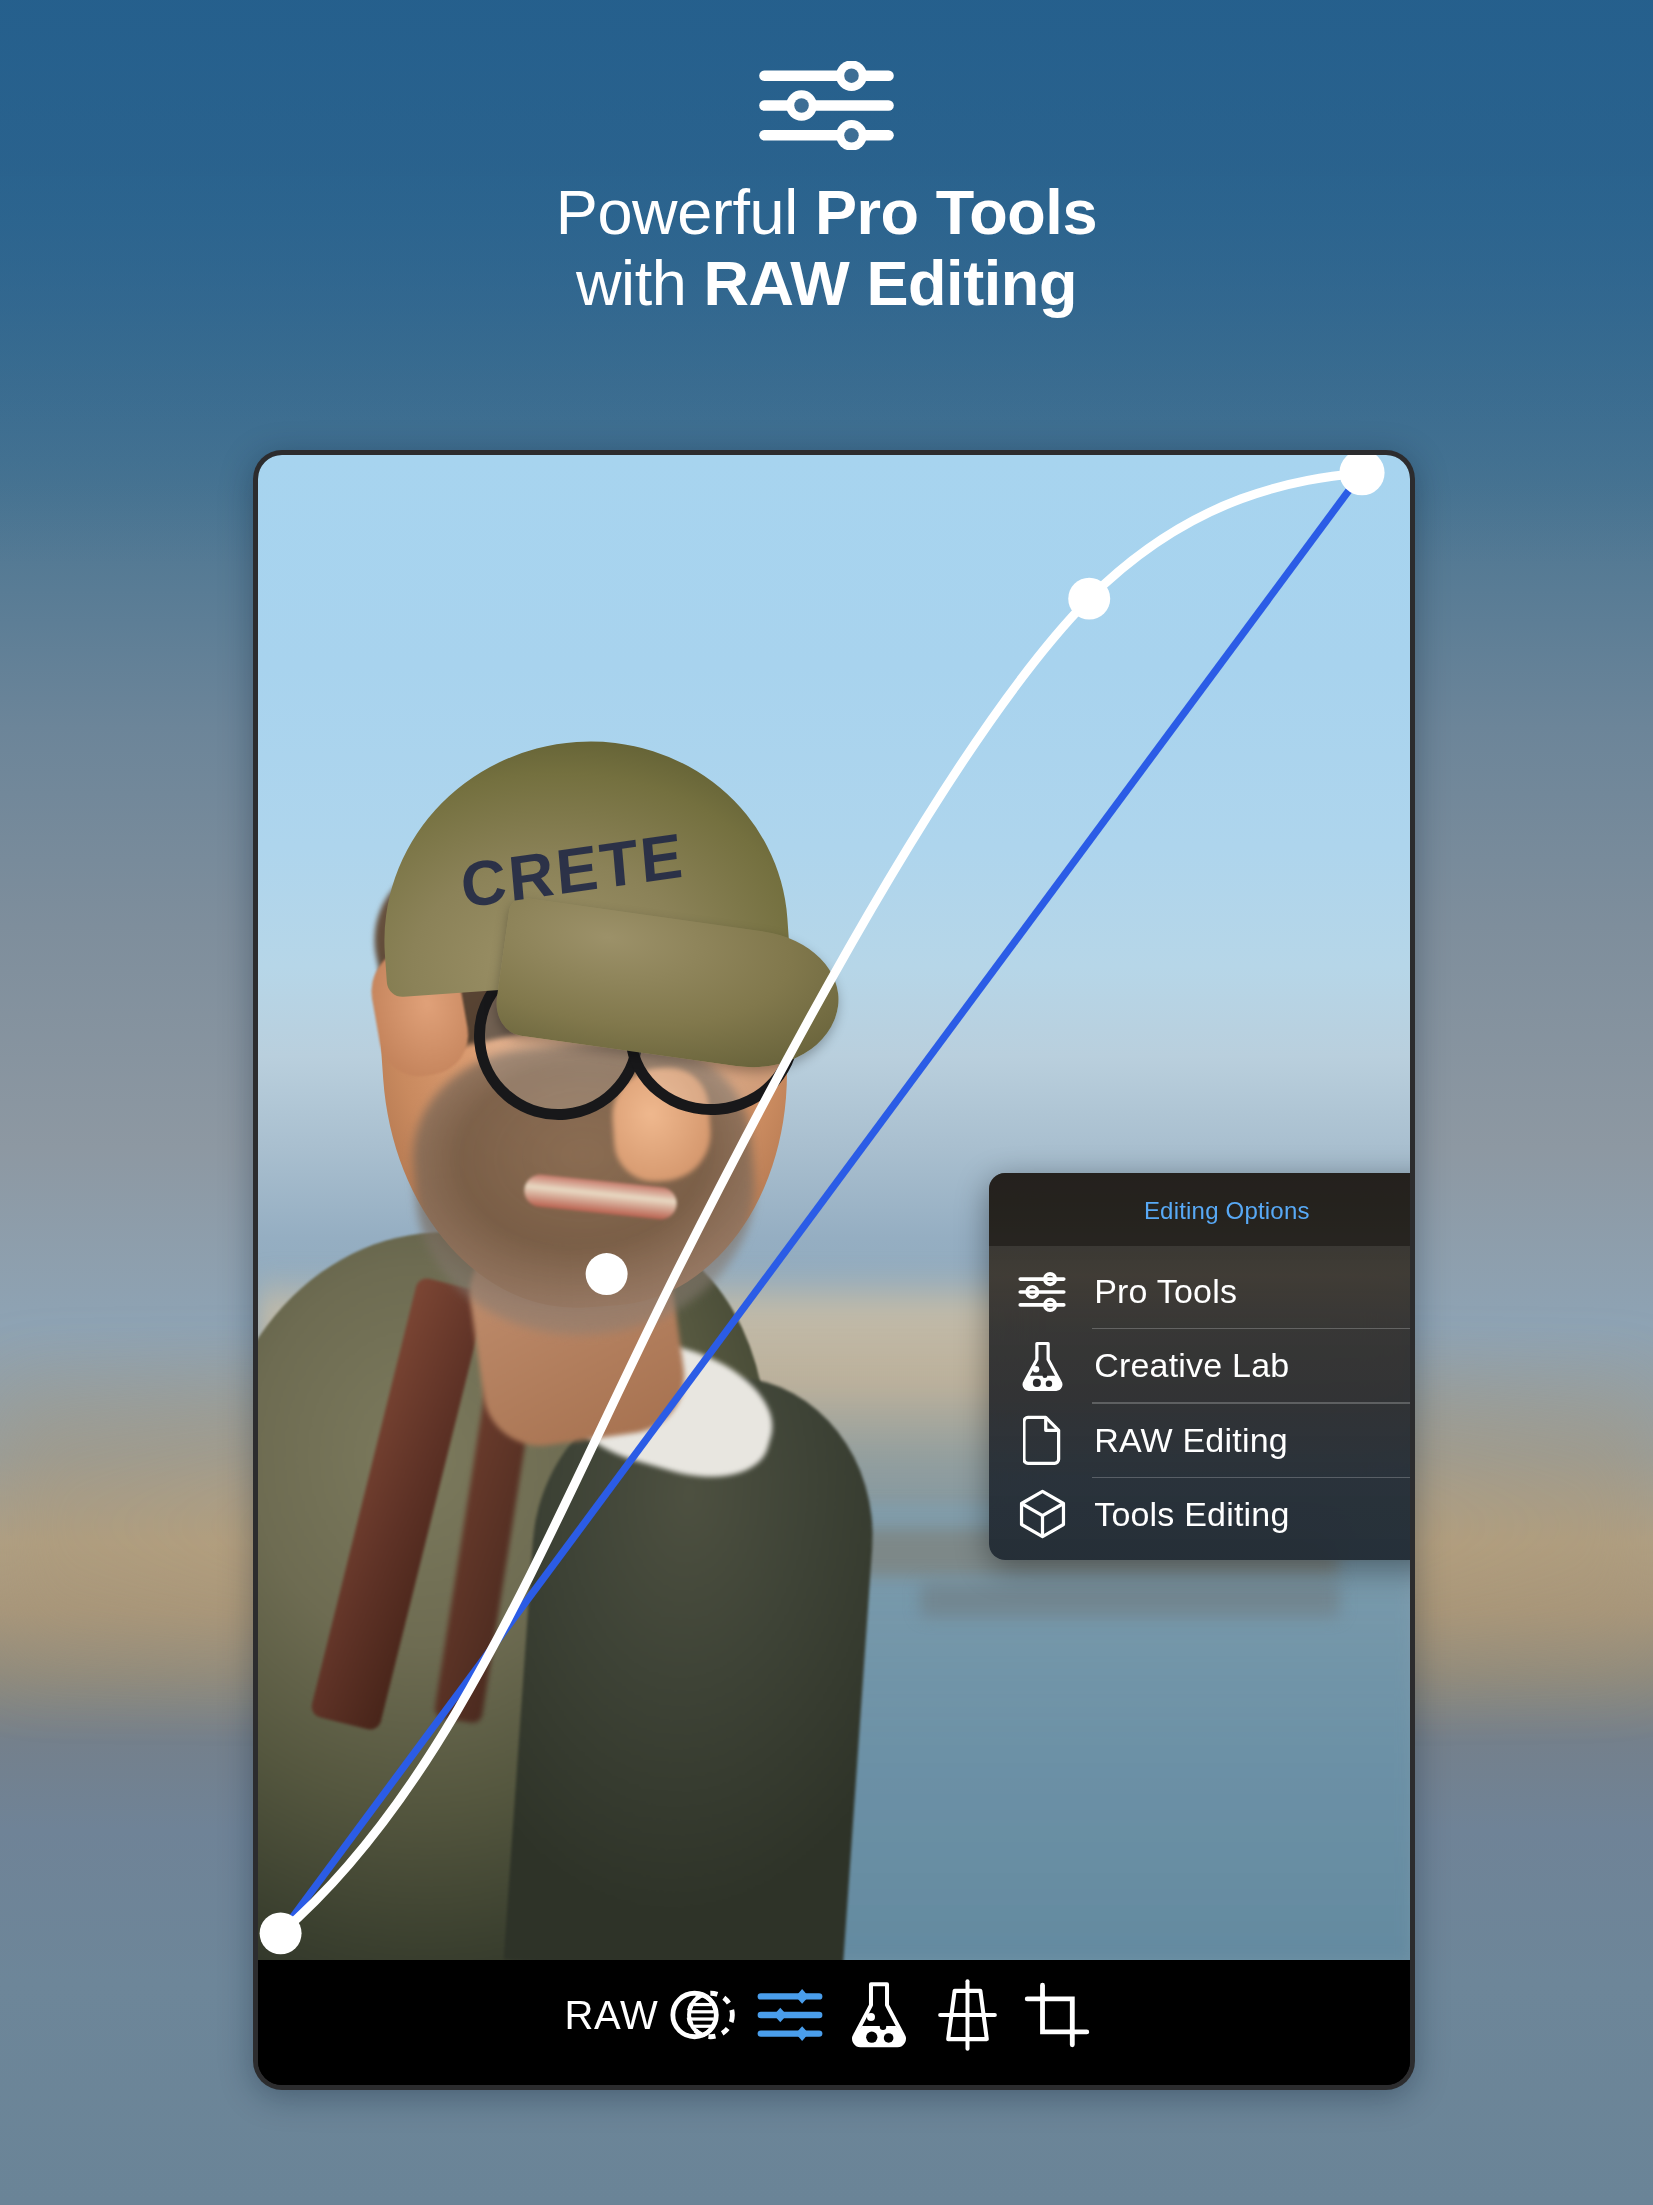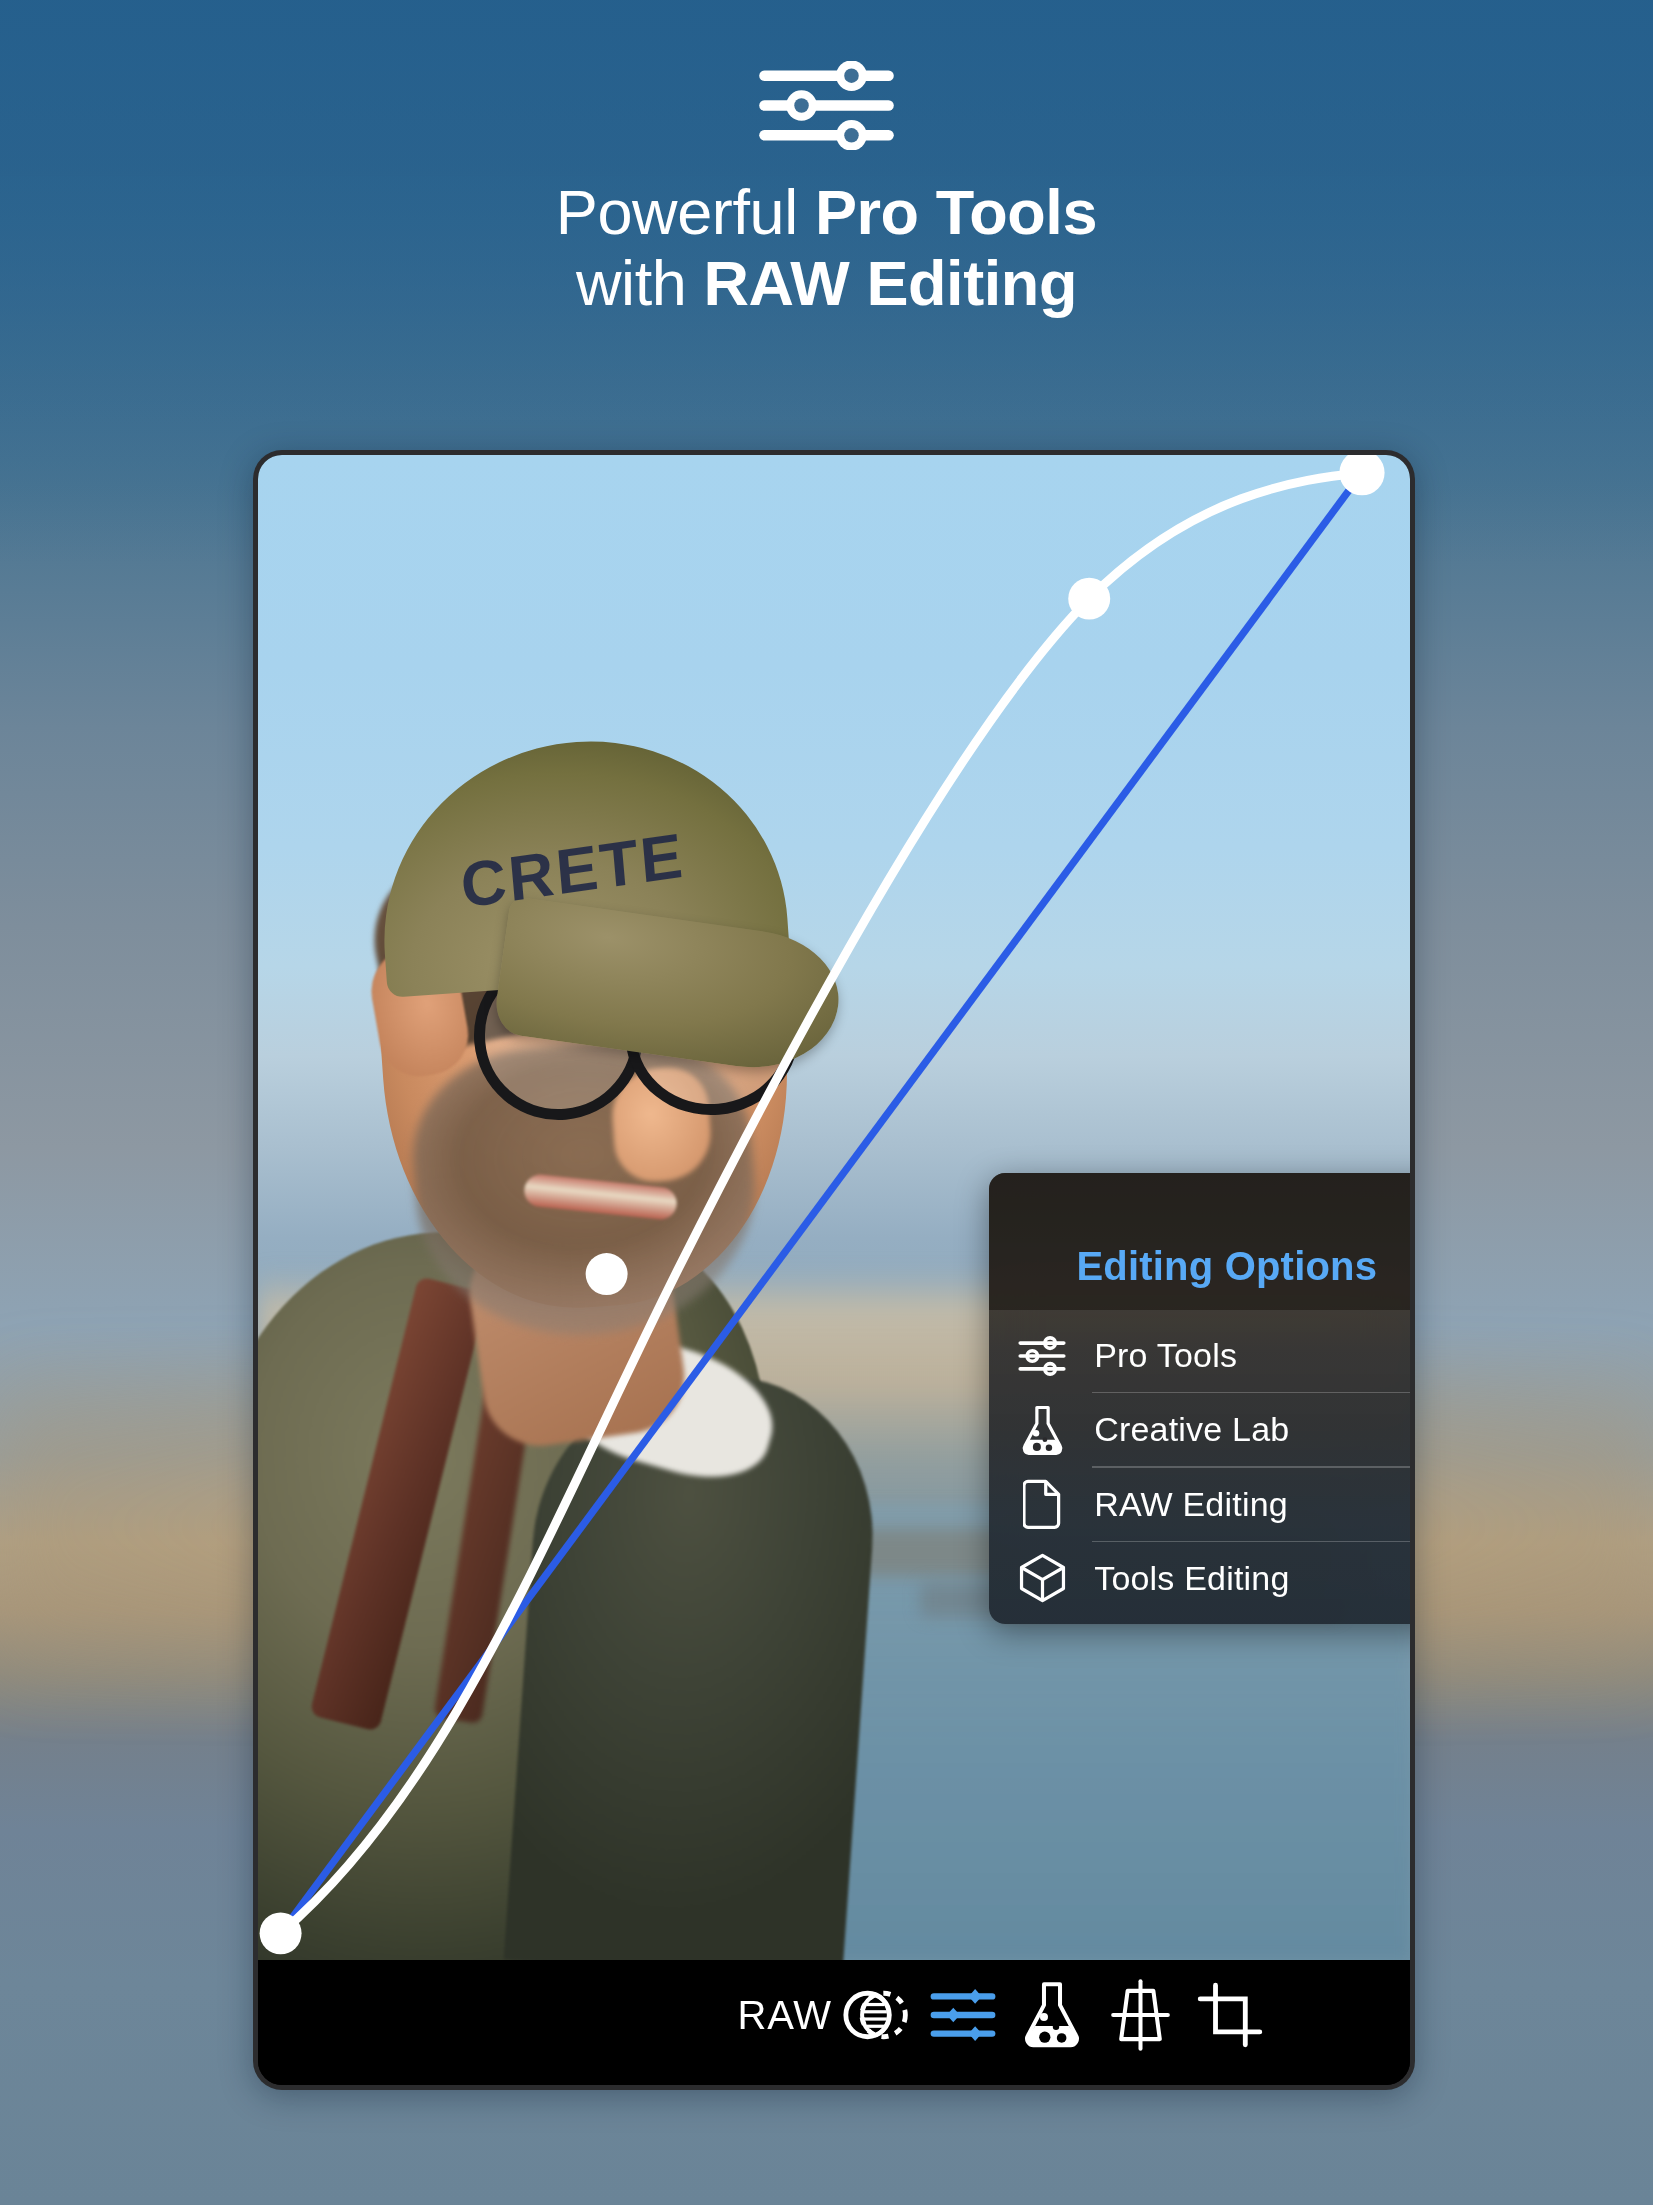--- a/index.html
+++ b/index.html
@@ -304,24 +304,23 @@
     backdrop-filter: blur(21px);
     box-shadow: 0 8px 32px rgba(0,0,0,.4);
   }
   #panel-title-bar {
     padding: 24px 0 21px;
     text-align: center;
     background: rgba(24,20,16,.55);
   }
   #panel-title {
     color: #58a9f5;
-    font-size: 40px;
-    font-weight: 700;
+    font-size: 24px;
+    font-weight: 400;
     letter-spacing: 0.2px;
-    margin-top: 47px;
   }
   .opt-row {
     display: flex; align-items: center;
     padding: 0 0 0 27.4px;
     height: 73px;
   }
   .opt-ico {
     width: 52px; height: 52px;
     display: flex; align-items: center; justify-content: center;
     flex: 0 0 52px;
@@ -342,21 +341,21 @@
   .opt-block { padding: 9.7px 0; }
 
   
   #toolbar {
     position: absolute;
     left: 0; right: 0; bottom: 0;
     height: 100px;
     background: #000;
     display: flex;
     align-items: center;
-    justify-content: flex-end;
+    justify-content: center;
     padding: 0 136px 40px;
     box-sizing: border-box;
   }
   .tb-item {
     display: flex; align-items: center; justify-content: center;
     width: 89px; height: 89px;
   }
   #tb-raw-label {
     color: #fff;
     font-size: 40px;

